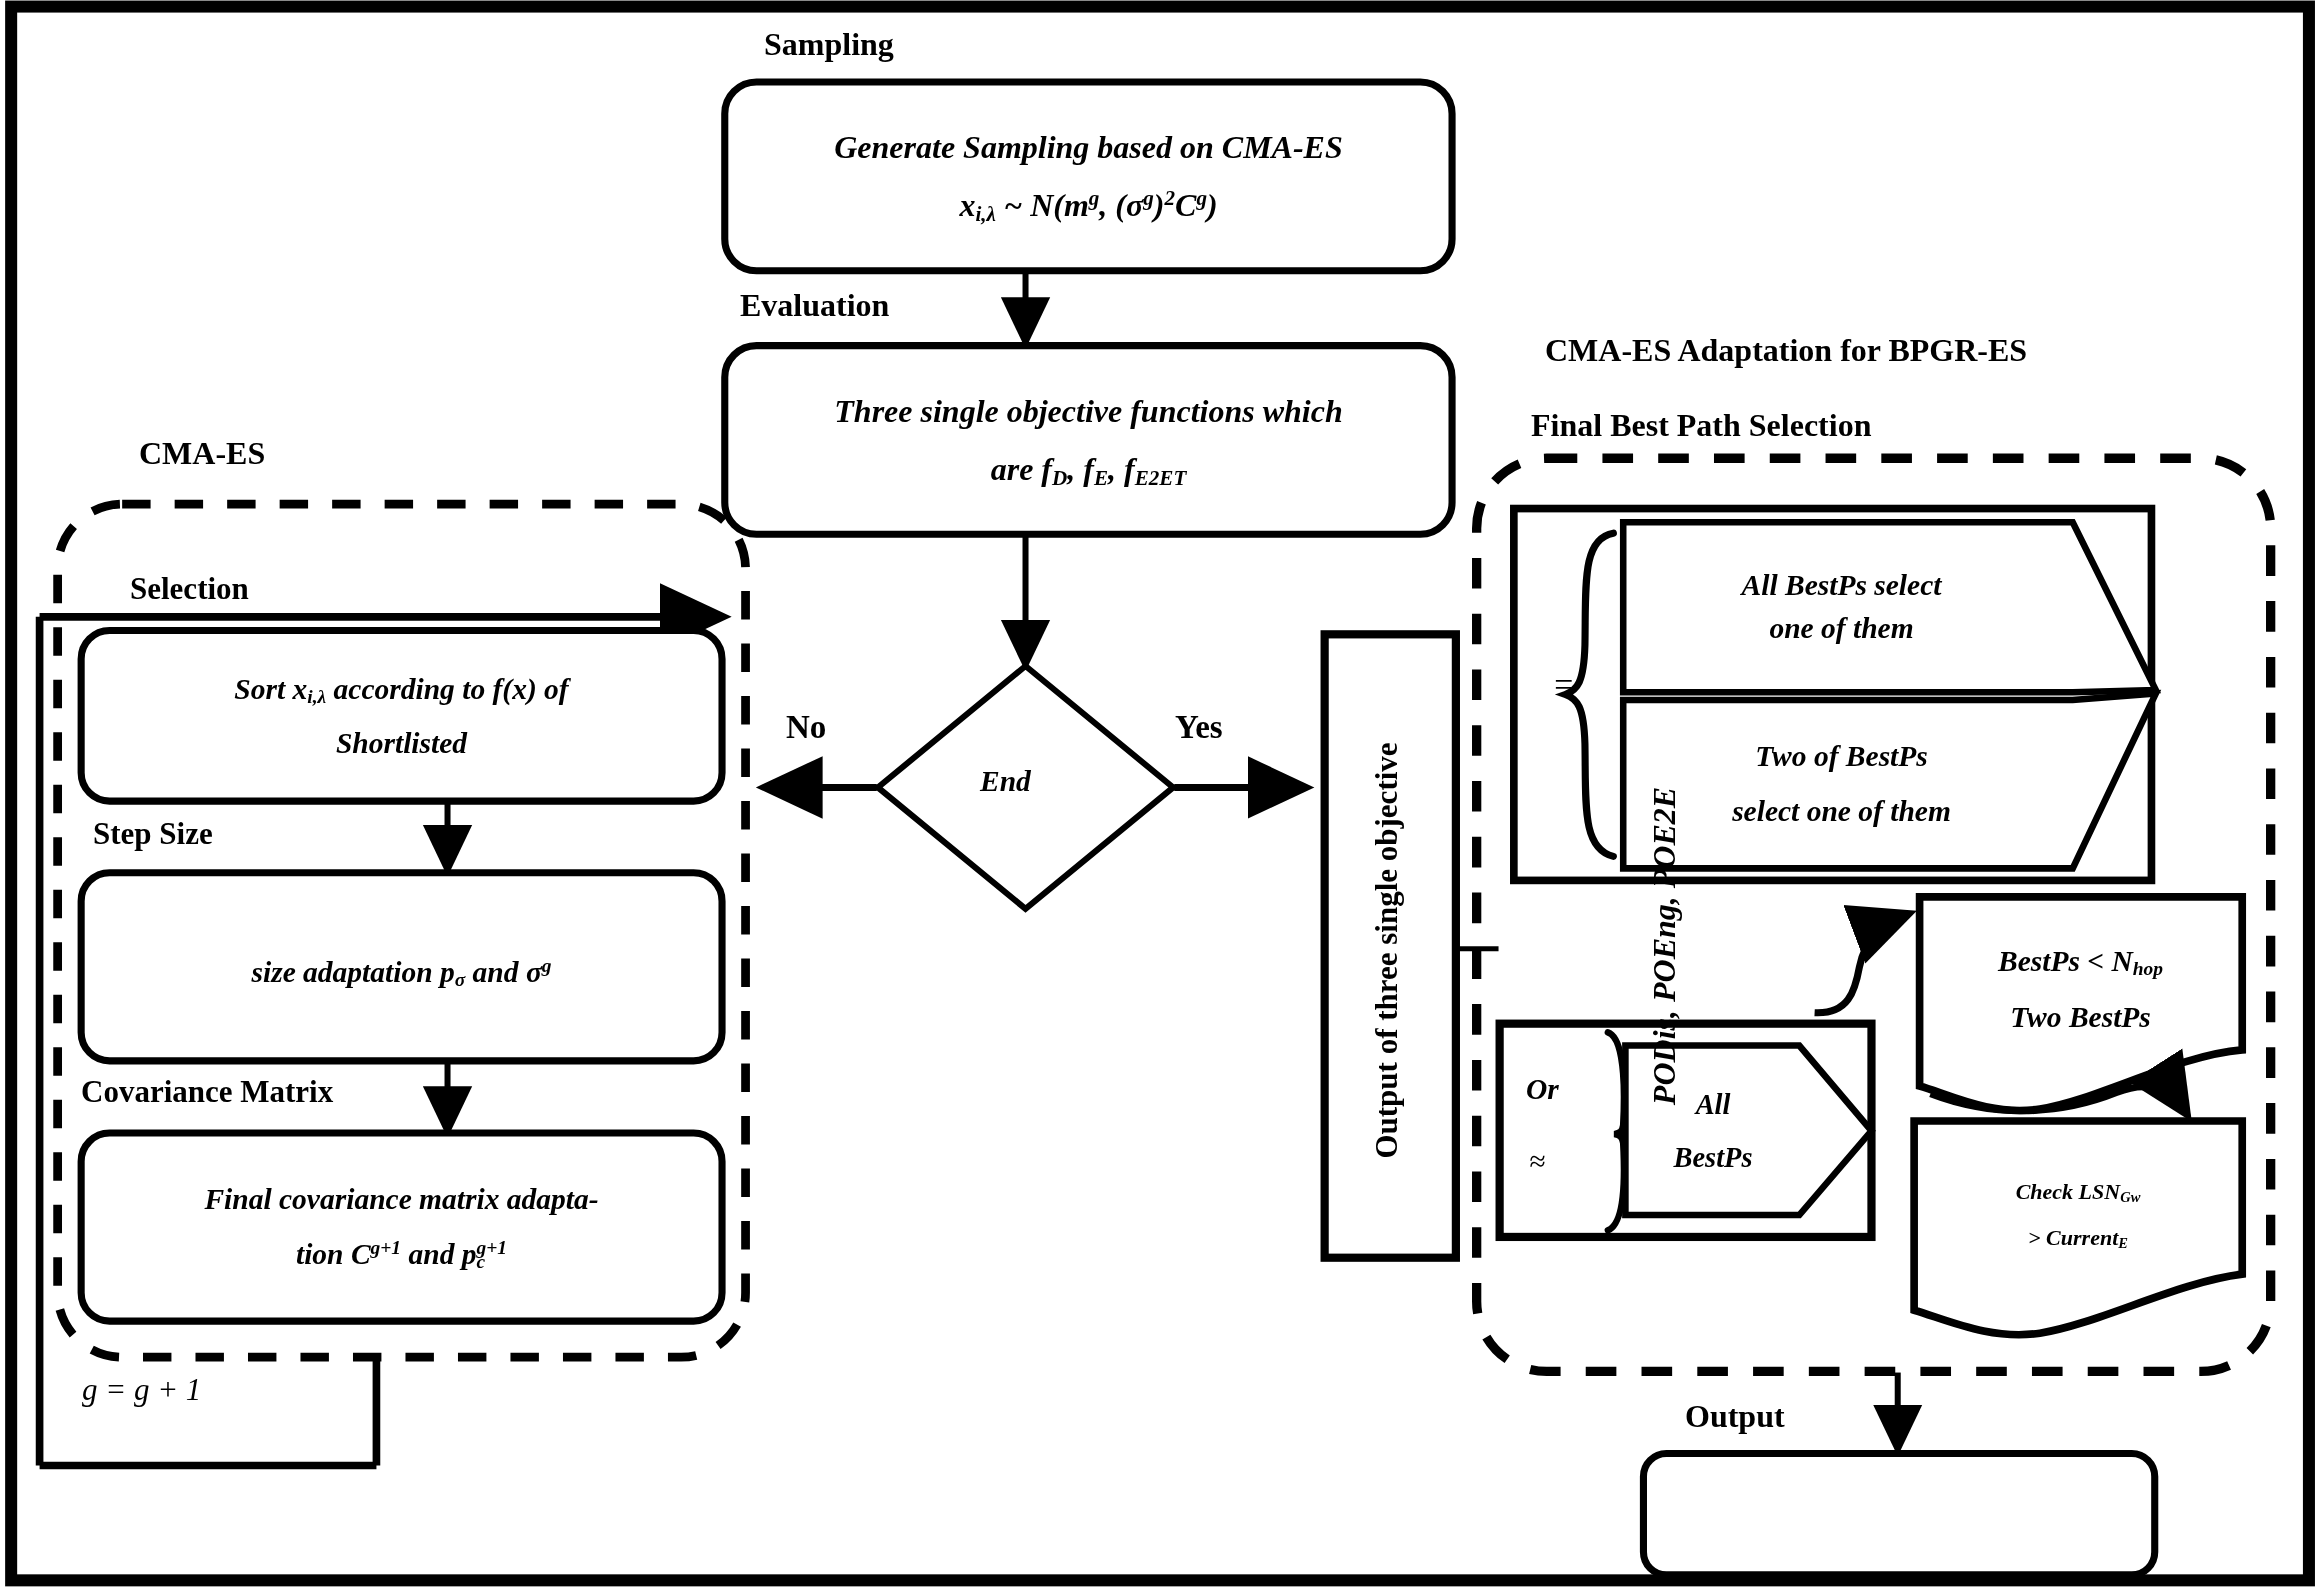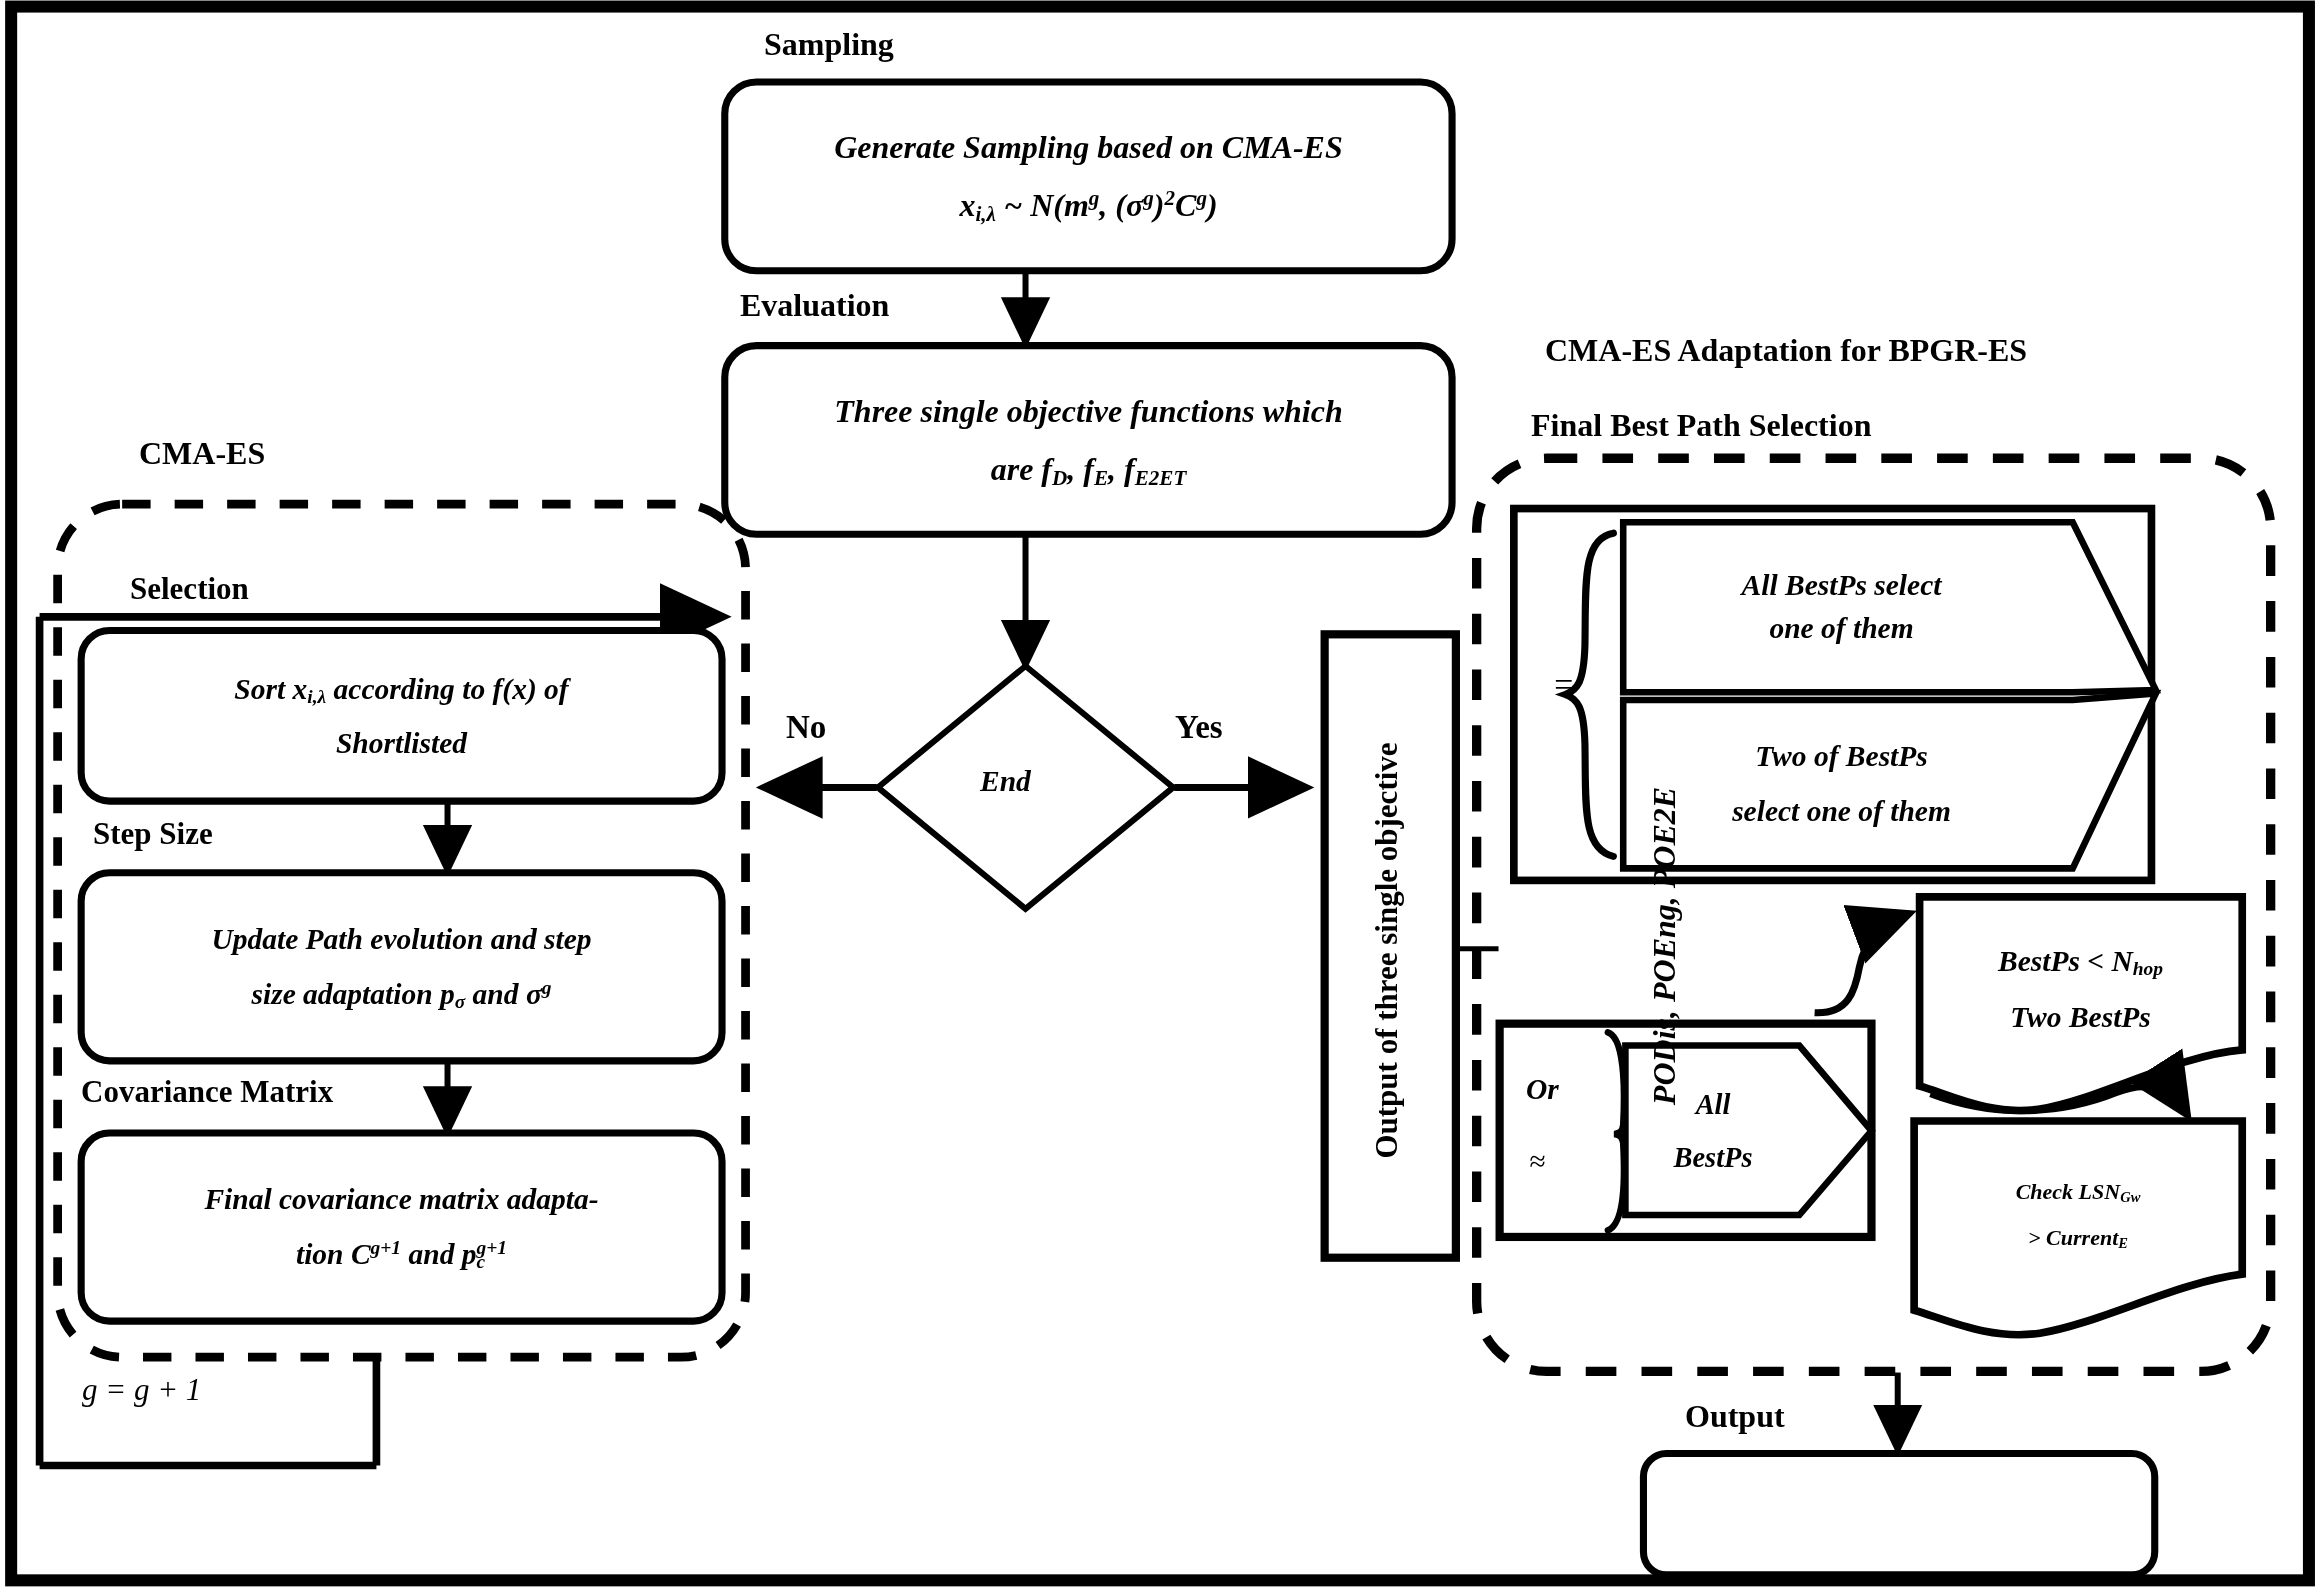--- a/index.html
+++ b/index.html
@@ -133,21 +133,20 @@
   </div>
 
   <div class="boxtxt" style="left:81px;top:631px;width:641px;height:171px;font-size:29.5px;">
     <span class="ln">
       <span>Sort x</span><sub>i,λ</sub><span> according to f(x) of</span>
     </span>
     <span class="ln" style="margin-top:11px;">Shortlisted</span>
   </div>
 
   <div class="boxtxt" style="left:81px;top:873px;width:641px;height:188px;font-size:29.5px;">
-    <span class="ln">Update Path evolution and step</span>
     <span class="ln" style="margin-top:12px;">
       <span>size adaptation p</span><sub>σ</sub><span> and σ</span><sup>g</sup>
     </span>
   </div>
 
   <div class="boxtxt" style="left:81px;top:1133px;width:641px;height:188px;font-size:29.5px;">
     <span class="ln">Final covariance matrix adapta-</span>
     <span class="ln" style="margin-top:12px;">
       <span>tion C</span><sup>g+1</sup><span> and p</span><sub>c</sub><sup style="margin-left:-8.7px;">g+1</sup>
     </span>

